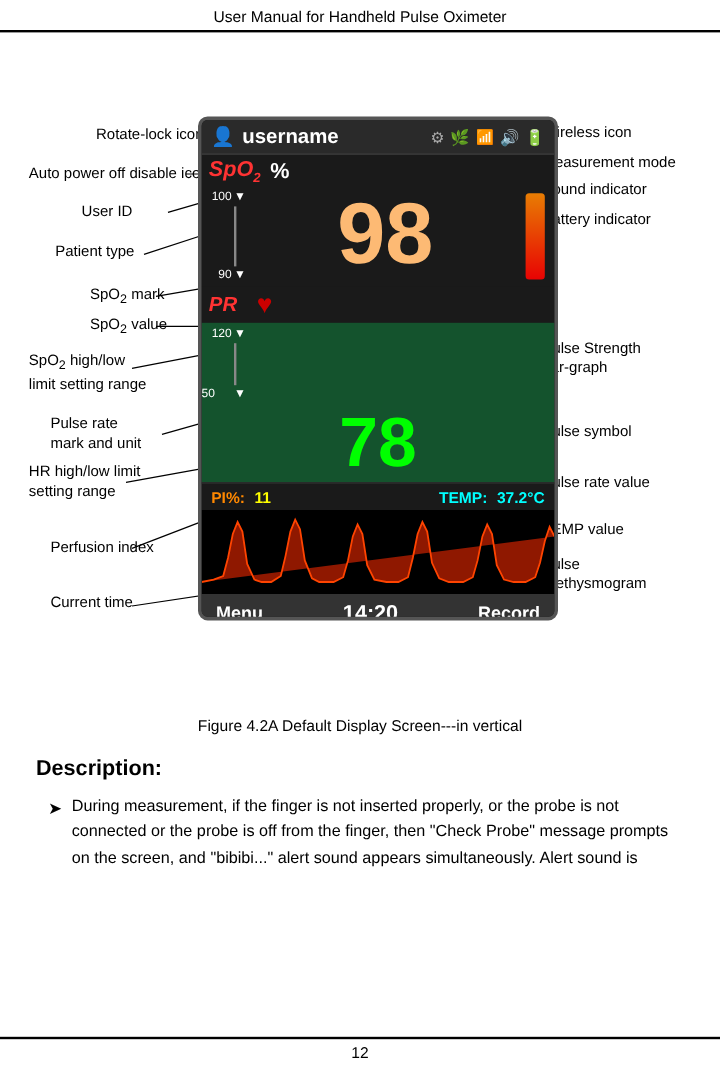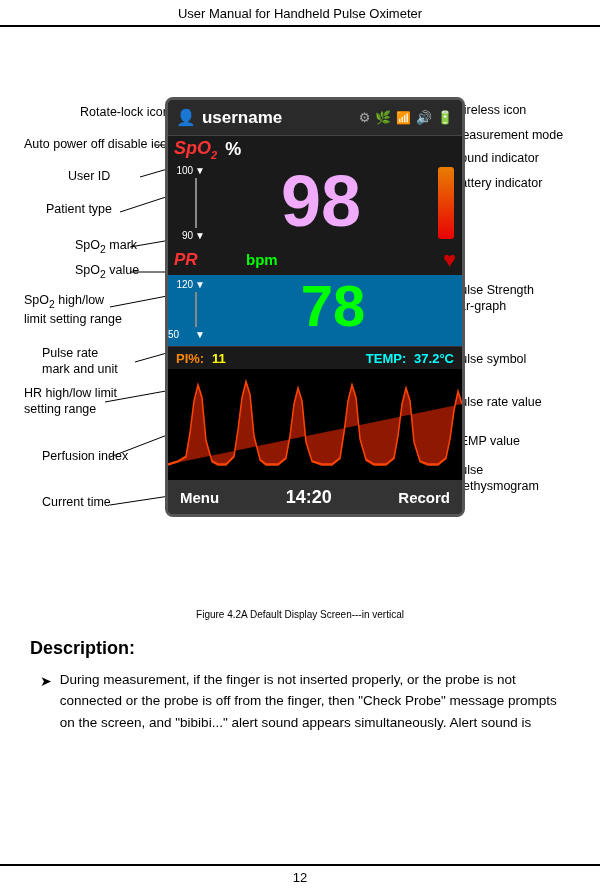--- a/index.html
+++ b/index.html
@@ -125,22 +125,22 @@
     
     .label {
       position: absolute;
       font-size: 12.5px;
       color: #000;
       white-space: nowrap;
     }
 
     .figure-caption {
       text-align: center;
-      margin-top: 12px;
-      font-size: 10px;
+      margin-top: 0;
+      font-size: 13px;
     }
 
     .description-section {
       margin-top: 14px;
       padding: 0 10px;
       font-size: 13.5px;
       line-height: 1.6;
     }
 
     .description-title {
@@ -350,32 +350,31 @@
               <span style="color:#fff;font-size:10px;">▼</span>
             </div>
 
             <div style="width:2px;height:50px;background:#888;margin:2px auto;align-self:center;margin-right:8px;"></div>
             <div style="display:flex;align-items:center;gap:2px;margin-left:18px;">
               <span style="color:#fff;font-size:10px;">90</span>
               <span style="color:#fff;font-size:10px;">▼</span>
             </div>
           </div>
 
-          <div style="color:#f0abfc;font-size:72px;font-weight:bold;line-height:1;flex:1;text-align:center;padding:4px 0;">98</div>
+          <div style="color:#fdba74;font-size:72px;font-weight:bold;line-height:1;flex:1;text-align:center;padding:4px 0;">98</div>
 
           <div style="width:16px;background:linear-gradient(to top,#ff0000 0%,#ff4400 50%,#ff8800 100%);border-radius:3px;margin:6px 4px;opacity:0.9;"></div>
         </div>
 
-        <div style="background:#1a1a1a;padding:2px 6px;display:flex;align-items:center;gap:32px;">
+        <div style="background:#1a1a1a;padding:2px 6px;display:flex;align-items:center;">
           <span style="color:#ff3333;font-size:17px;font-weight:bold;font-style:italic;width:40px;">PR</span>
-          <span style="color:#00ff00;font-size:15px;font-weight:bold;flex:1;">bpm</span>
           <span style="color:#cc0000;font-size:22px;">♥</span>
         </div>
 
-        <div style="background:#0369a1;display:flex;align-items:stretch;padding:0 4px 2px;">
+        <div style="background:#14532d;display:flex;align-items:stretch;padding:0 4px 2px;flex-direction:column;">
 
           <div style="display:flex;flex-direction:column;justify-content:space-between;align-items:flex-end;width:36px;padding-right:3px;padding-top:4px;padding-bottom:4px;">
             <div style="display:flex;align-items:center;gap:2px;">
               <span style="color:#fff;font-size:10px;">120</span>
               <span style="color:#fff;font-size:10px;">▼</span>
             </div>
             <div style="width:2px;height:35px;background:#888;margin:2px auto;margin-right:8px;"></div>
             <div style="display:flex;align-items:center;gap:16px;">
               <span style="color:#fff;font-size:10px;">50</span>
               <span style="color:#fff;font-size:10px;">▼</span>

